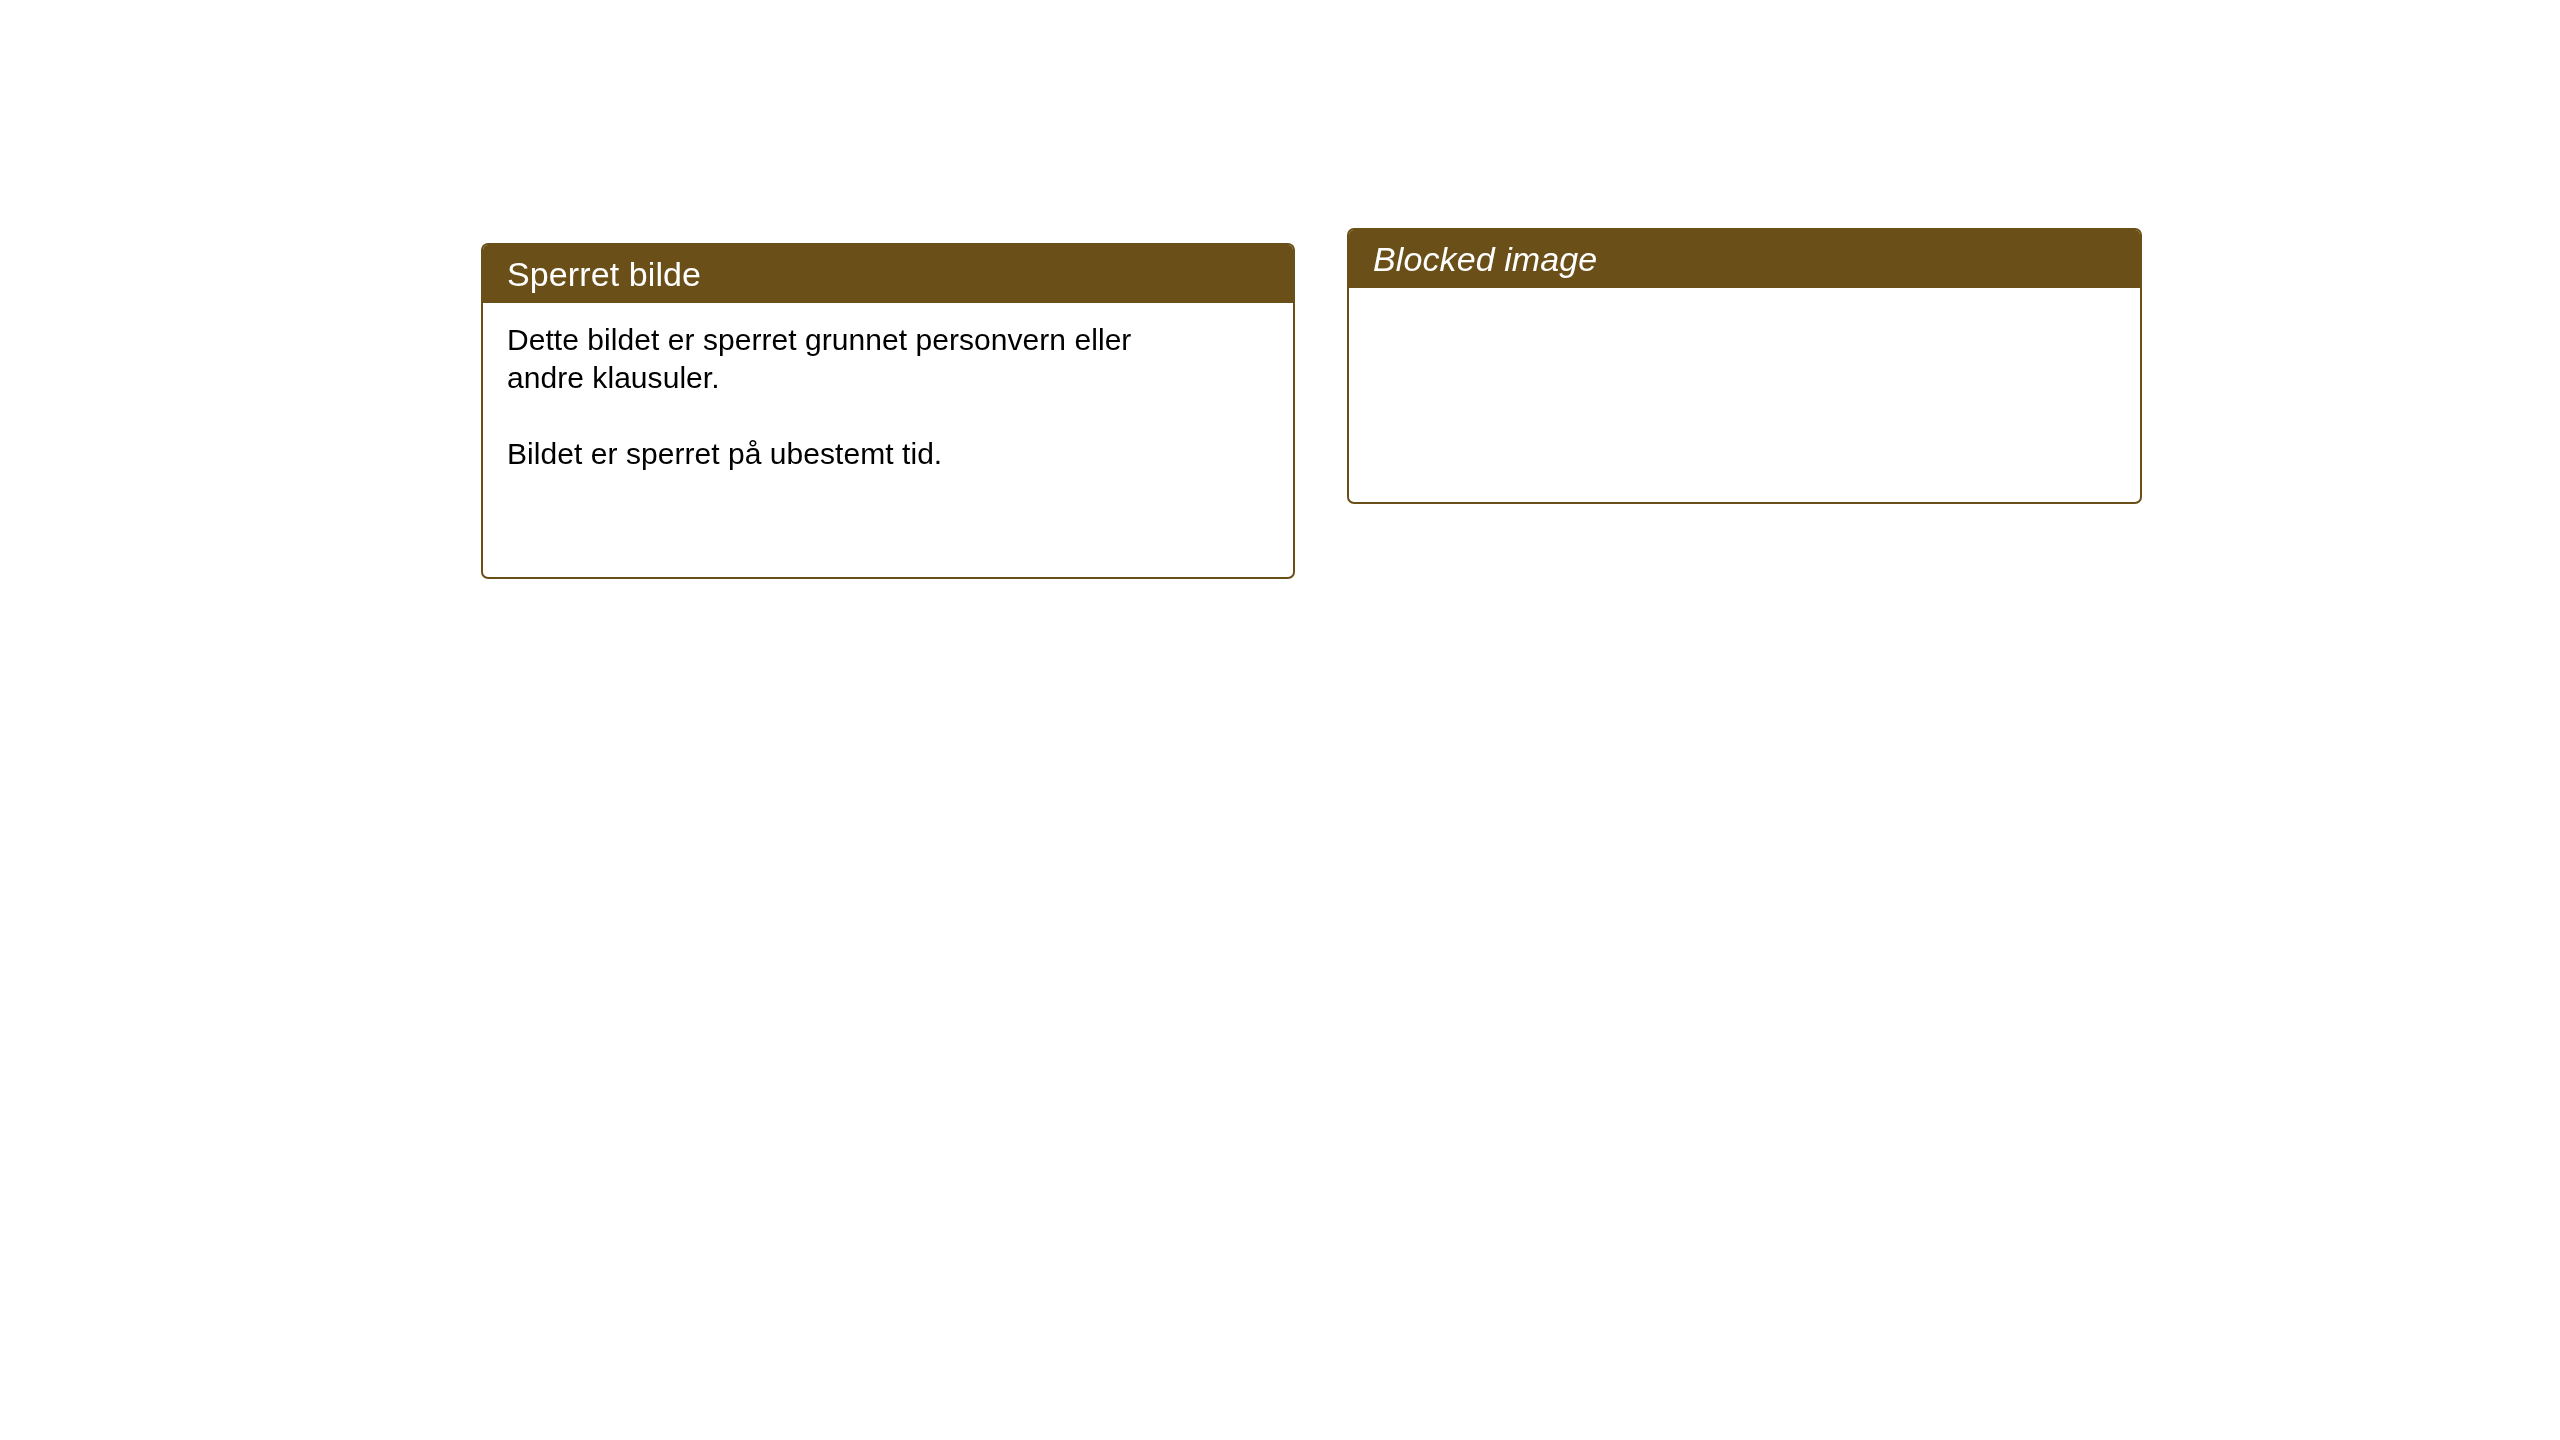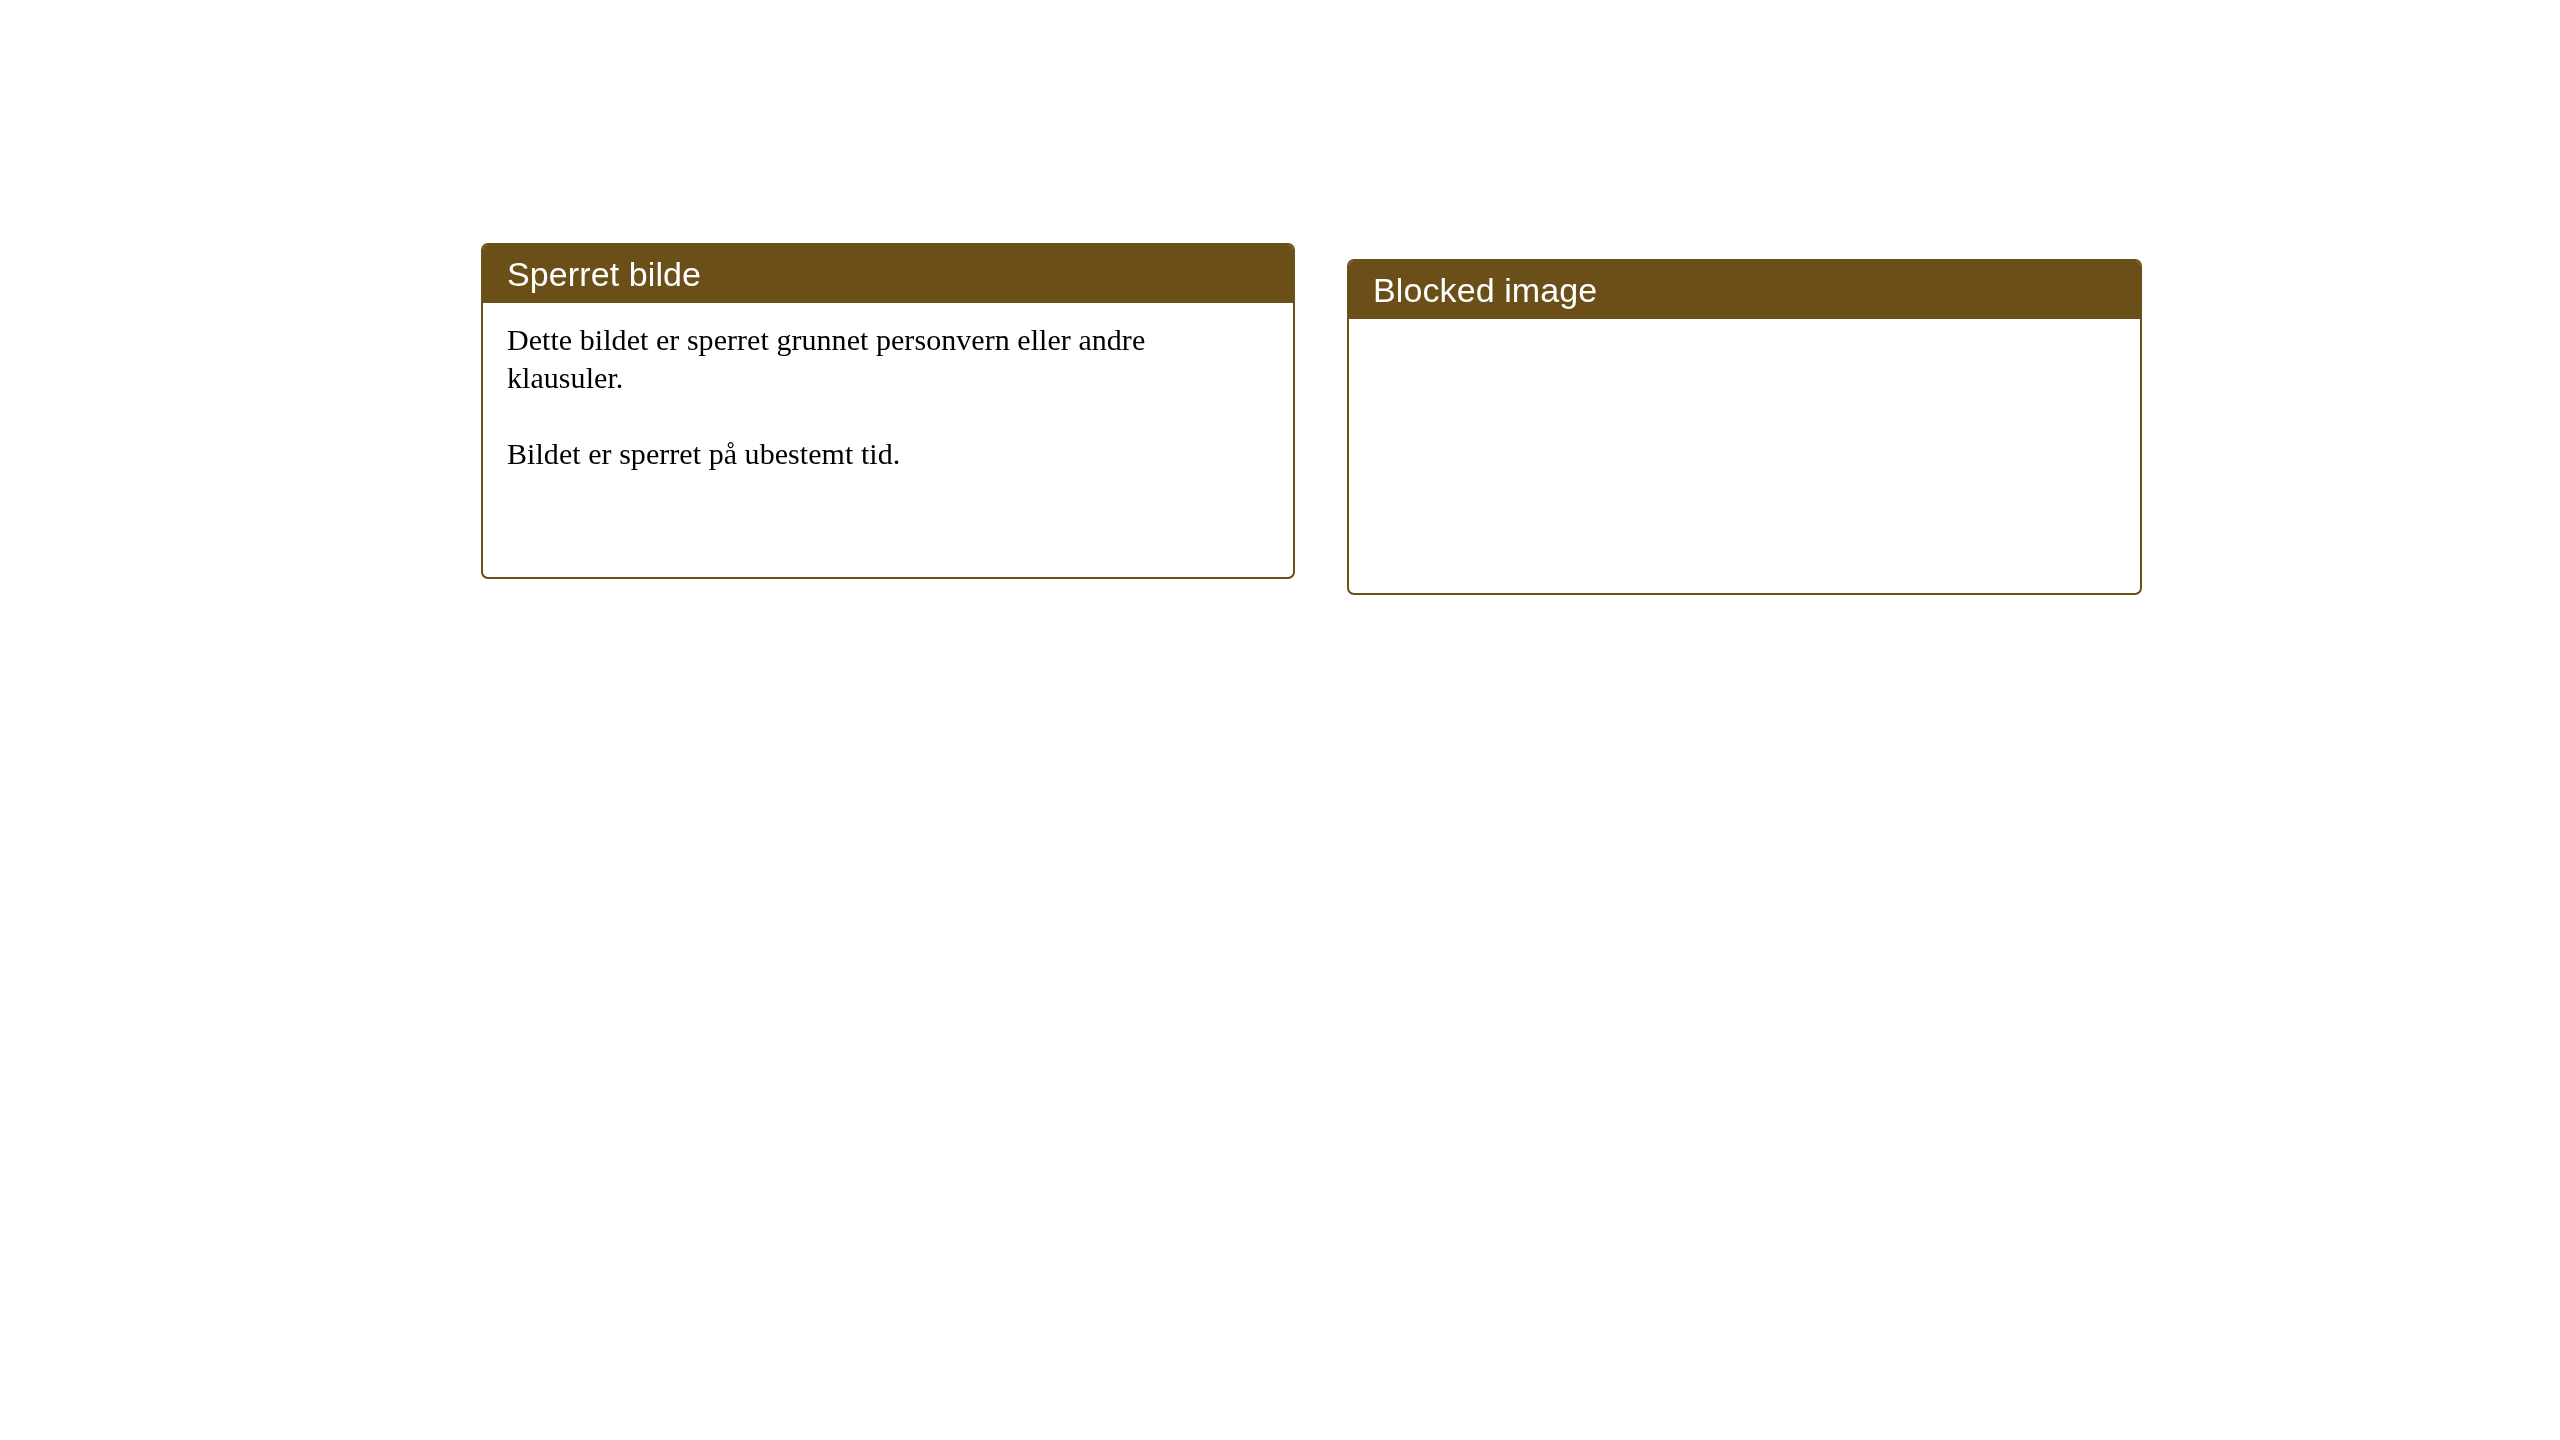--- a/index.html
+++ b/index.html
@@ -37,23 +37,24 @@
 
   .notice-card.card-no {
     left: 452px;
     top: 243px;
     width: 814px;
     height: 336px;
   }
 
   .notice-card.card-en {
     left: 1318px;
-    top: 259px;
+    top: 228px;
     width: 795px;
-    height: 336px;
+    height: 276px;
+    font-style: italic;
   }
 
   .card-header {
     box-sizing: border-box;
     width: 100%;
     height: 58px;
     background: #6a5018;
     display: flex;
     align-items: center;
     padding: 0 0 0 24px;
@@ -82,21 +83,20 @@
     font-weight: 400;
     letter-spacing: 0.05px;
   }
 
   .card-paragraph + .card-paragraph {
     margin-top: 38px;
   }
 
   .card-no .card-paragraph {
     max-width: 700px;
-    font-family: Liberation Serif, serif;
   }
 
   .card-en .card-paragraph {
     max-width: 690px;
   }
 </style>
 </head>
 <body>
 
 <div class="stage">

